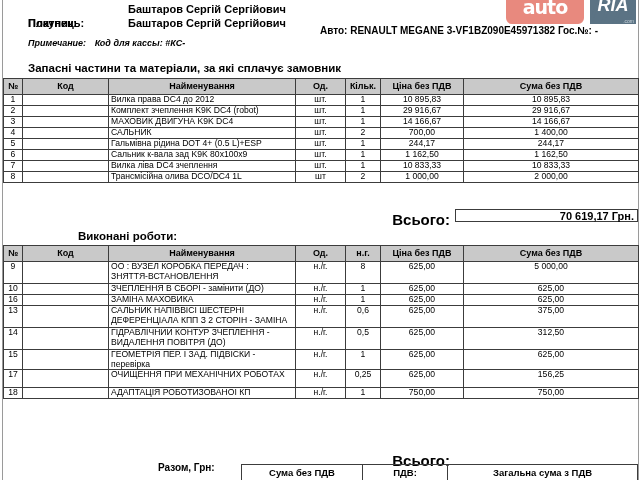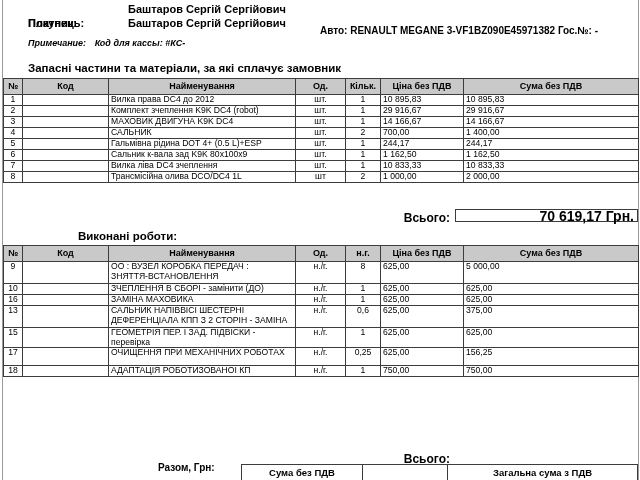--- a/index.html
+++ b/index.html
@@ -49,25 +49,25 @@
   }
   table.grid thead th{
     background:#c9c9c9;
     font-weight:bold;
     text-align:center;
     vertical-align:middle;
     height:15px;
     font-size:9px;
   }
   td.c{text-align:center;}
-  td.r{text-align:left;margin-left:8px;}
+  td.r{text-align:center;margin-left:8px;}
   td.l{text-align:left;}
   td.ub{vertical-align:bottom;text-align:center;}
-  .tot-lbl{position:absolute;text-align:right;font-size:12px;font-weight:bold;}
-  .tot-box{position:absolute;border:1px solid #3c3c3c;height:13px;line-height:13px;text-align:right;padding-right:3px;font-size:14px;font-weight:bold;box-sizing:border-box;}
+  .tot-lbl{position:absolute;text-align:right;font-size:15px;font-weight:bold;}
+  .tot-box{position:absolute;border:1px solid #3c3c3c;height:13px;line-height:13px;text-align:right;padding-right:3px;font-size:11px;font-weight:bold;box-sizing:border-box;}
 
   
   .sum-lbl{position:absolute;font-size:10px;font-weight:bold;}
   .sum-box{position:absolute;border:1px solid #3c3c3c;box-sizing:border-box;height:17px;}
   .sum-cell{position:absolute;top:0;height:15px;line-height:15px;text-align:center;font-size:9.5px;font-weight:bold;}
   .sum-div{position:absolute;top:0;width:1px;height:15px;background:#3c3c3c;}
 </style>
 </head>
 <body>
 
@@ -81,20 +81,35 @@
     <div class="hdr-lbl" style="left:28px;top:17px;">Платник:</div>
     <div class="hdr-val" style="left:128px;top:17px;">Баштаров Сергій Сергійович</div>
 
     <div class="auto-line">Авто: RENAULT MEGANE 3-VF1BZ090E45971382   Гос.№: -</div>
 
     <div class="note">
       <span>Примечание:</span>
       <span style="margin-left:6px;">Код для кассы: #КС-</span>
     </div>
 
+    <div class="logo">
+      <div class="logo-auto">
+        <b>auto</b>
+      </div>
+      <div class="logo-ria">
+        <div class="logo-slash">
+          <div style="left:4px;"></div>
+            <div style="left:16px;"></div>
+            <div style="left:28px;"></div>
+            <div style="left:40px;"></div>
+        </div>
+        <b>RIA</b>
+        <i>.com</i>
+      </div>
+    </div>
   </div>
 
   <div class="sec-title" style="left:28px;top:62px;">Запасні частини та матеріали, за які сплачує замовник</div>
 
   <table class="grid" id="parts-table" style="left:3px;top:78px;width:635px;">
     <colgroup>
       <col style="width:19px">
         <col style="width:86px">
         <col style="width:187px">
       <col style="width:50px">
@@ -251,20 +266,32 @@
           <td class="l"></td>
           <td class="l">
             <div>САЛЬНИК НАПІВВІСІ ШЕСТЕРНІ</div>
             <div>ДЕФЕРЕНЦІАЛА КПП З 2 СТОРІН - ЗАМІНА</div>
           </td>
           <td class="ub">н./г.</td>
           <td class="c">0,6</td>
           <td class="r">625,00</td>
           <td class="r">375,00</td>
         </tr>
+        <tr style="height: 22px;">
+          <td class="c">14</td>
+          <td class="l"></td>
+          <td class="l">
+            <div>ГІДРАВЛІЧНИЙ КОНТУР ЗЧЕПЛЕННЯ -</div>
+            <div>ВИДАЛЕННЯ ПОВІТРЯ (ДО)</div>
+          </td>
+          <td class="ub">н./г.</td>
+          <td class="c">0,5</td>
+          <td class="r">625,00</td>
+          <td class="r">312,50</td>
+        </tr>
         <tr style="height: 11px;">
           <td class="c">15</td>
           <td class="l"></td>
           <td class="l">ГЕОМЕТРІЯ ПЕР. І ЗАД. ПІДВІСКИ - перевірка</td>
           <td class="c">н./г.</td>
           <td class="c">1</td>
           <td class="r">625,00</td>
           <td class="r">625,00</td>
         </tr>
         <tr style="height: 18px;">
@@ -288,15 +315,16 @@
       </tbody>
   </table>
 
   <div class="tot-lbl" style="left:392px;top:452px;width:58px;">Всього:</div>
 
   <div class="sum-lbl" style="left:158px;top:462px;">Разом, Грн:</div>
   <div class="sum-box" style="left:241px;top:464px;width:397px;">
     <div class="sum-div" style="left:120px;"></div>
     <div class="sum-div" style="left:205px;"></div>
     <div class="sum-cell" style="left:0px;width:120px;">Сума без ПДВ</div>
+    <div class="sum-cell" style="left:121px;width:84px;">ПДВ:</div>
     <div class="sum-cell" style="left:206px;width:189px;">Загальна сума з ПДВ</div>
   </div>
 </div>
 
 </body></html>

